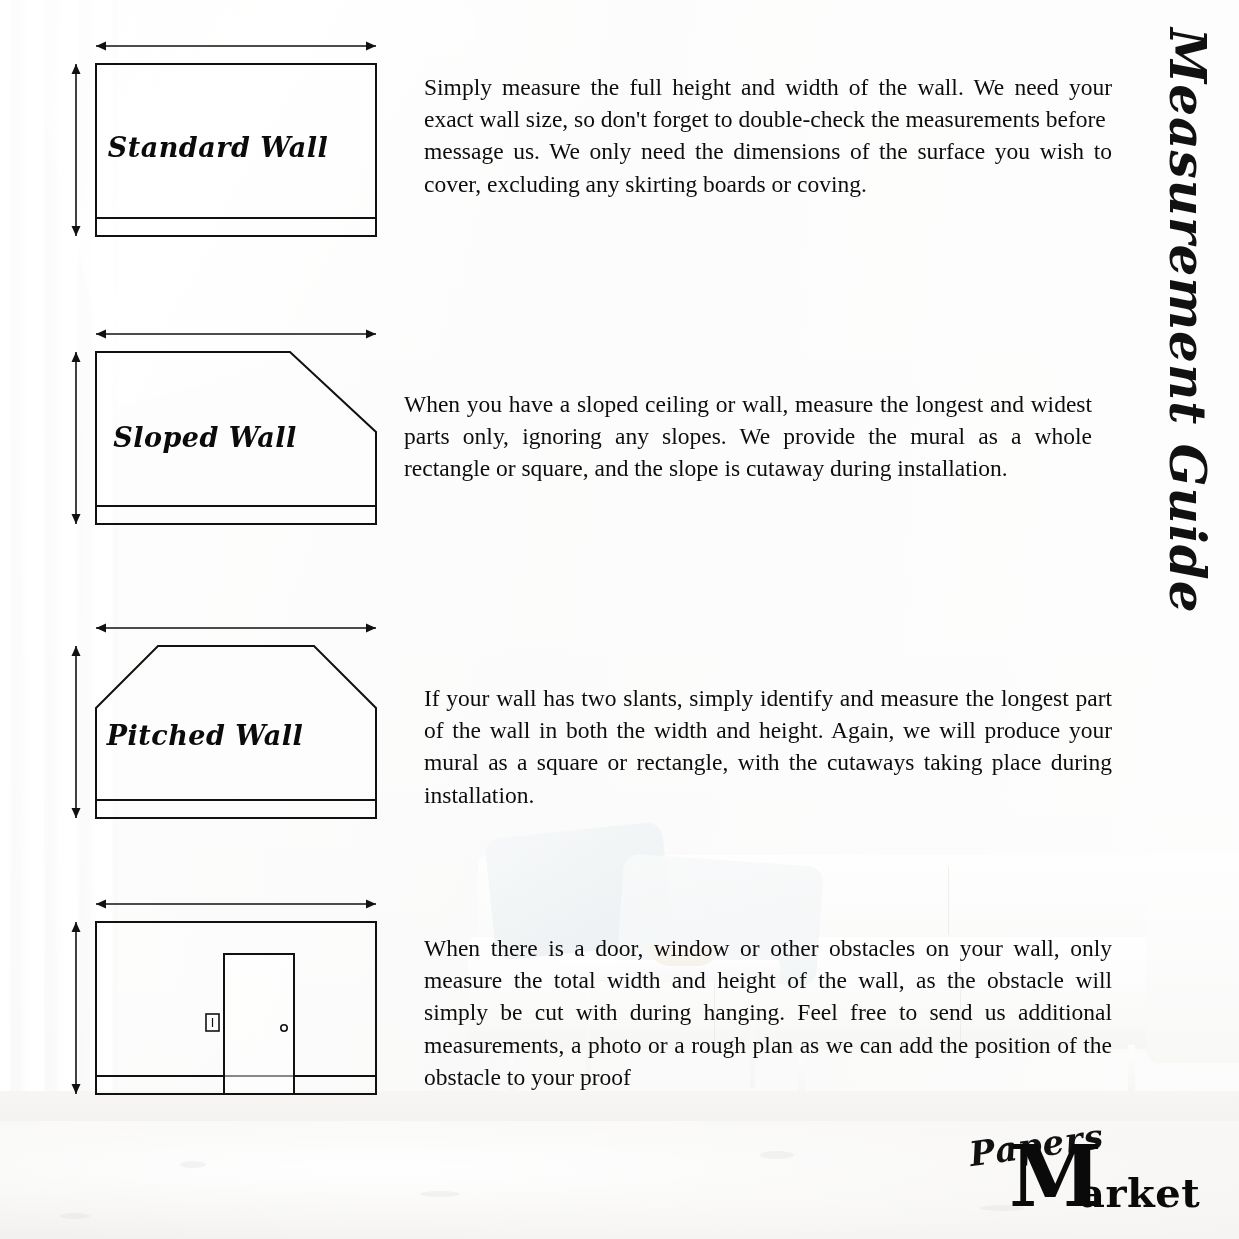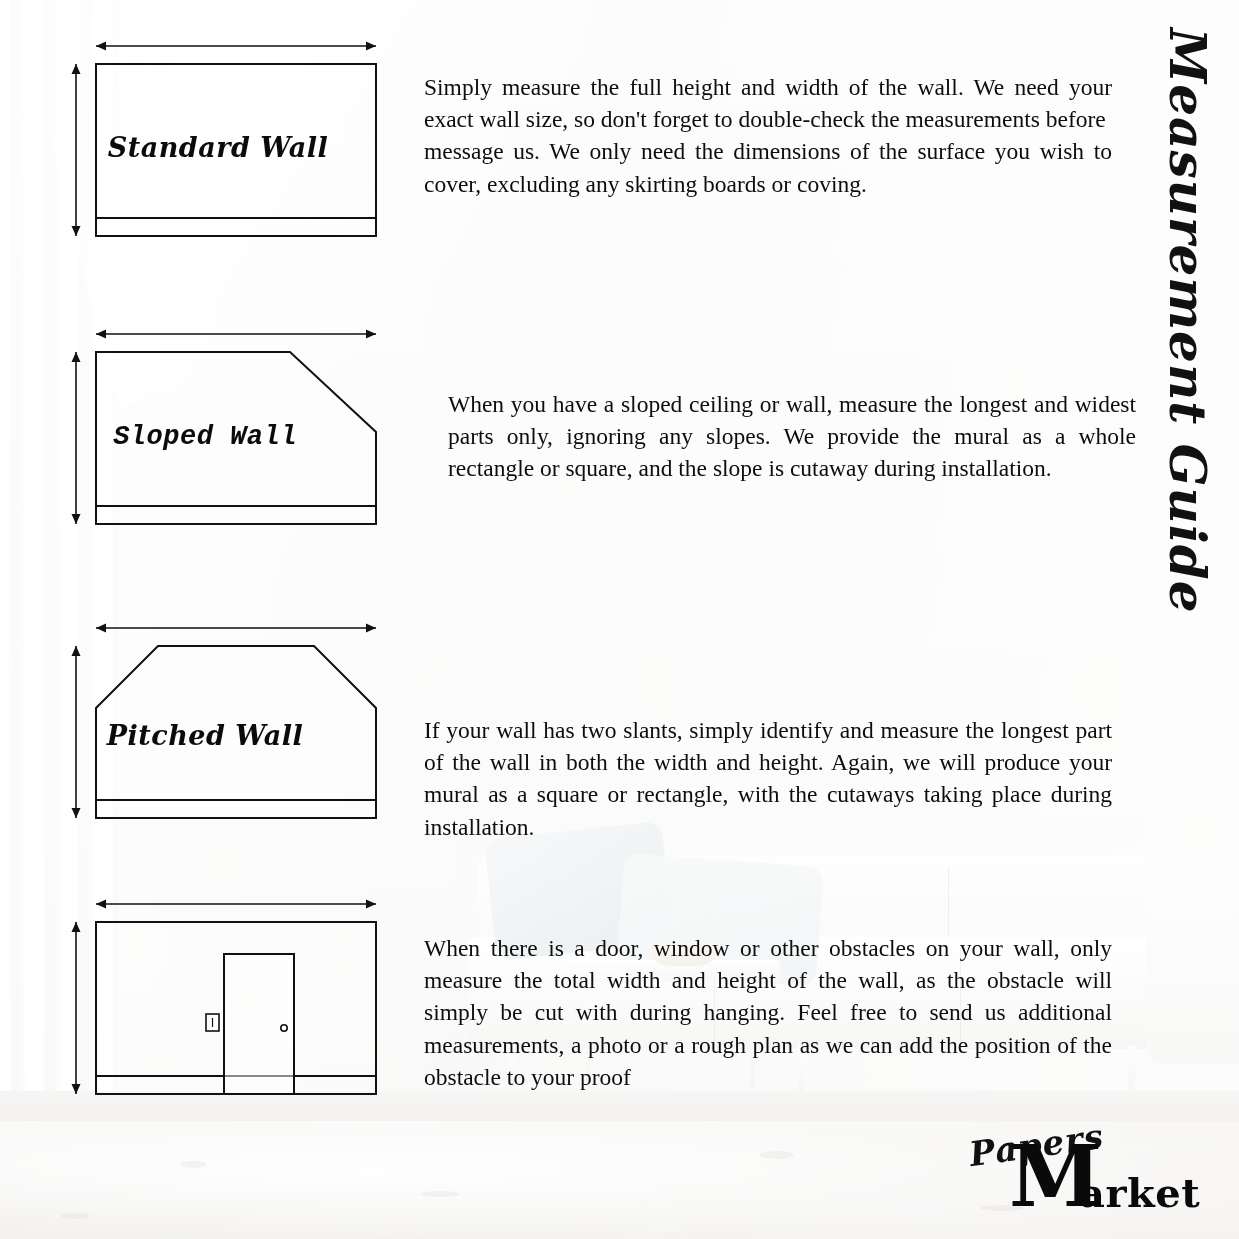--- a/index.html
+++ b/index.html
@@ -327,38 +327,38 @@
         <path d="M38 12 L48 7.5 L48 16.5 Z" fill="#111"></path>
         <path d="M318 12 L308 7.5 L308 16.5 Z" fill="#111"></path>
         <line x1="18" y1="30" x2="18" y2="202" stroke="#111" stroke-width="1.6"></line>
         <path d="M18 30 L13.5 40 L22.5 40 Z" fill="#111"></path>
         <path d="M18 202 L13.5 192 L22.5 192 Z" fill="#111"></path>
 
         <path d="M38 30 L232 30 L318 110 L318 202 L38 202 Z" stroke="#111" stroke-width="2" fill="rgba(255,255,255,0.25)"></path>
         <line x1="38" y1="184" x2="318" y2="184" stroke="#111" stroke-width="2"></line>
       </svg>
     </div>
-    <div class="wall-label" style="left:80px; top:422px; width:250px;font-family:Liberation Mono, monospace;">Sloped Wall</div>
-    <div class="para" style="left:448px; top:388px; width:688px;">When you have a sloped ceiling or wall, measure the longest and widest parts only, ignoring any slopes. We provide the mural as a whole rectangle or square, and the slope is cutaway during installation.</div>
+    <div class="wall-label" style="left:80px; top:422px; width:250px;">Sloped Wall</div>
+    <div class="para" style="left:404px; top:388px; width:688px;">When you have a sloped ceiling or wall, measure the longest and widest parts only, ignoring any slopes. We provide the mural as a whole rectangle or square, and the slope is cutaway during installation.</div>
 
     <div class="diagram" style="left:58px; top:616px;">
       <svg width="340" height="250" viewBox="0 0 340 250" fill="none">
         <line x1="38" y1="12" x2="318" y2="12" stroke="#111" stroke-width="1.6"></line>
         <path d="M38 12 L48 7.5 L48 16.5 Z" fill="#111"></path>
         <path d="M318 12 L308 7.5 L308 16.5 Z" fill="#111"></path>
         <line x1="18" y1="30" x2="18" y2="202" stroke="#111" stroke-width="1.6"></line>
         <path d="M18 30 L13.5 40 L22.5 40 Z" fill="#111"></path>
         <path d="M18 202 L13.5 192 L22.5 192 Z" fill="#111"></path>
 
         <path d="M38 92 L100 30 L256 30 L318 92 L318 202 L38 202 Z" stroke="#111" stroke-width="2" fill="rgba(255,255,255,0.25)"></path>
         <line x1="38" y1="184" x2="318" y2="184" stroke="#111" stroke-width="2"></line>
       </svg>
     </div>
     <div class="wall-label" style="left:80px; top:720px; width:250px;">Pitched Wall</div>
-    <div class="para" style="left:424px; top:682px; width:688px;margin-top:32px;">If your wall has two slants, simply identify and measure the longest part of the wall in both the width and height. Again, we will produce your mural as a square or rectangle, with the cutaways taking place during installation.</div>
+    <div class="para" style="left:424px; top:682px; width:688px;">If your wall has two slants, simply identify and measure the longest part of the wall in both the width and height. Again, we will produce your mural as a square or rectangle, with the cutaways taking place during installation.</div>
 
     <div class="diagram" style="left:58px; top:892px;">
       <svg width="340" height="250" viewBox="0 0 340 250" fill="none">
         <line x1="38" y1="12" x2="318" y2="12" stroke="#111" stroke-width="1.6"></line>
         <path d="M38 12 L48 7.5 L48 16.5 Z" fill="#111"></path>
         <path d="M318 12 L308 7.5 L308 16.5 Z" fill="#111"></path>
         <line x1="18" y1="30" x2="18" y2="202" stroke="#111" stroke-width="1.6"></line>
         <path d="M18 30 L13.5 40 L22.5 40 Z" fill="#111"></path>
         <path d="M18 202 L13.5 192 L22.5 192 Z" fill="#111"></path>
         <rect x="38" y="30" width="280" height="172" stroke="#111" stroke-width="2" fill="rgba(255,255,255,0.25)"></rect>

